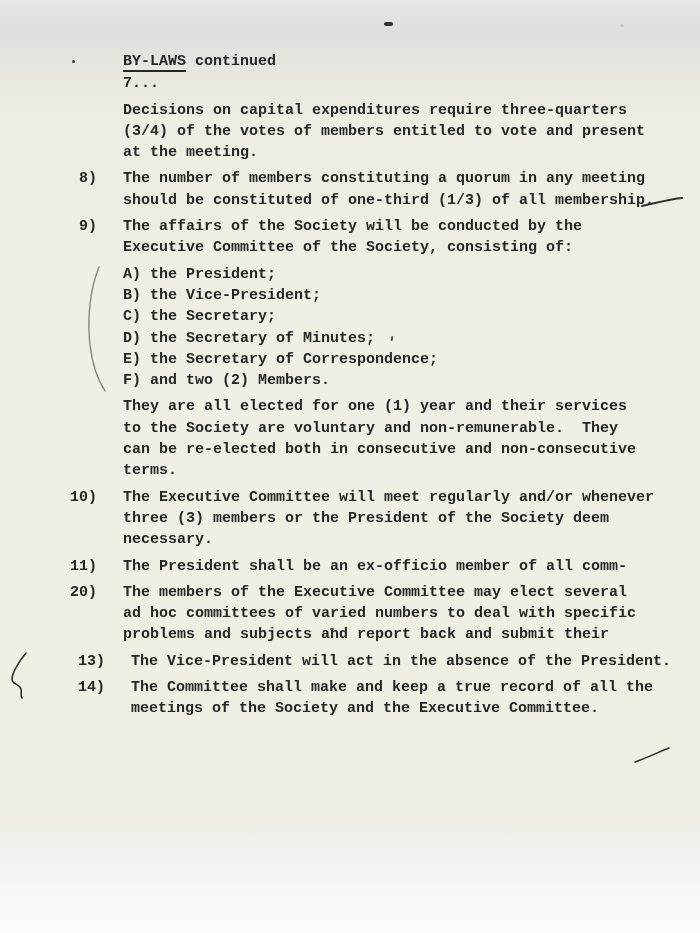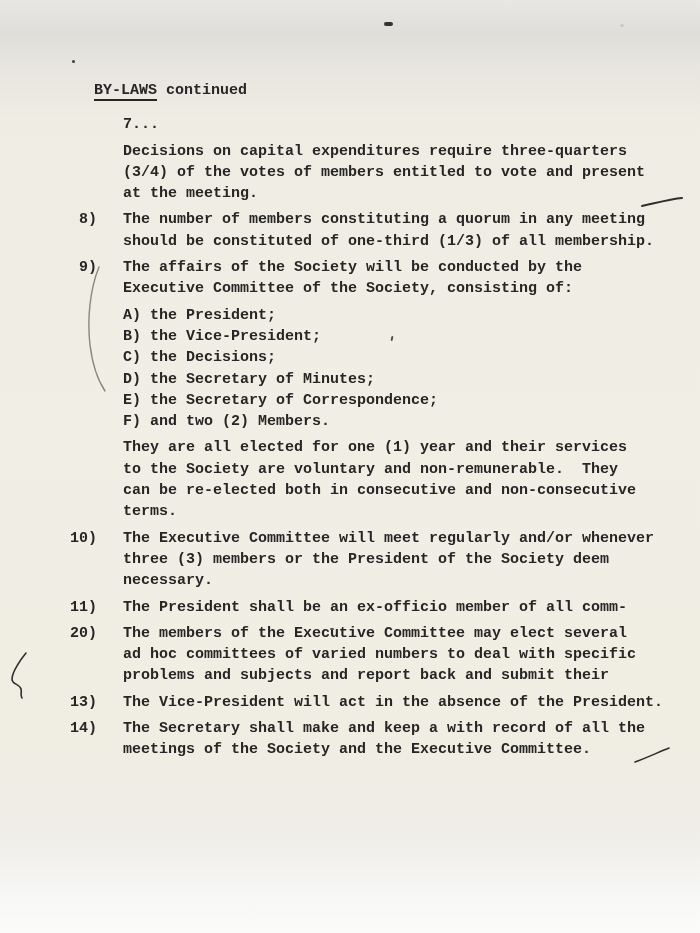--- a/index.html
+++ b/index.html
@@ -18,27 +18,27 @@
       #f2f1ee 92%,
       #f7f7f5 96%,
       #fbfbfa 100%);
     font-family:"Liberation Mono","DejaVu Sans Mono",monospace;
   }
   .doc{
     position:absolute;left:68px;top:51px;width:616px;
     color:var(--ink,#262626);
     font-size:15px;font-weight:bold;line-height:21.3px;
   }
-  .hdr{display:flex;margin-bottom:13px;flex-direction:column;}
+  .hdr{display:flex;margin-bottom:1px;}
   .num{flex:0 0 29px;text-align:right;white-space:pre;}
   .body{margin-left:26px;flex:1;min-width:0;}
   .title{border-bottom:2px solid currentColor;padding-bottom:0px;}
   .row{display:flex;margin-bottom:5px;}
   .items .row:nth-child(10),
-  .items .row:nth-child(11){}
+  .items .row:nth-child(11){margin-left:8px;}
   .line{white-space:pre;}
   .pen{position:absolute;pointer-events:none;}
   .speck{position:absolute;pointer-events:none;border-radius:50%;}
 </style>
 </head>
 <body>
 
 <div class="page">
 
   <div class="doc">
@@ -75,21 +75,21 @@
           <div class="body">
             <div class="line">The affairs of the Society will be conducted by the</div>
             <div class="line">Executive Committee of the Society, consisting of:</div>
           </div>
         </div>
         <div class="row">
           <span class="num"></span>
           <div class="body">
             <div class="line">A) the President;</div>
             <div class="line">B) the Vice-President;</div>
-            <div class="line">C) the Decisions;</div>
+            <div class="line">C) the Secretary;</div>
             <div class="line">D) the Secretary of Minutes;</div>
             <div class="line">E) the Secretary of Correspondence;</div>
             <div class="line">F) and two (2) Members.</div>
           </div>
         </div>
         <div class="row">
           <span class="num"></span>
           <div class="body">
             <div class="line">They are all elected for one (1) year and their services</div>
             <div class="line">to the Society are voluntary and non-remunerable.  They</div>
@@ -121,21 +121,21 @@
         </div>
         <div class="row">
           <span class="num">13)</span>
           <div class="body">
             <div class="line">The Vice-President will act in the absence of the President.</div>
           </div>
         </div>
         <div class="row">
           <span class="num">14)</span>
           <div class="body">
-            <div class="line">The Secretary shall make and keep a with record of all the</div>
+            <div class="line">The Committee shall make and keep a true record of all the</div>
             <div class="line">meetings of the Society and the Executive Committee.</div>
           </div>
         </div>
       </div>
   </div>
 
   <svg class="pen" style="left:640px;top:194px;" width="44" height="16" viewBox="0 0 44 16">
     <path d="M2,12 C12,10 30,5 42,4" fill="none" stroke="#2e2e2c" stroke-width="2" stroke-linecap="round"></path>
   </svg>
 

